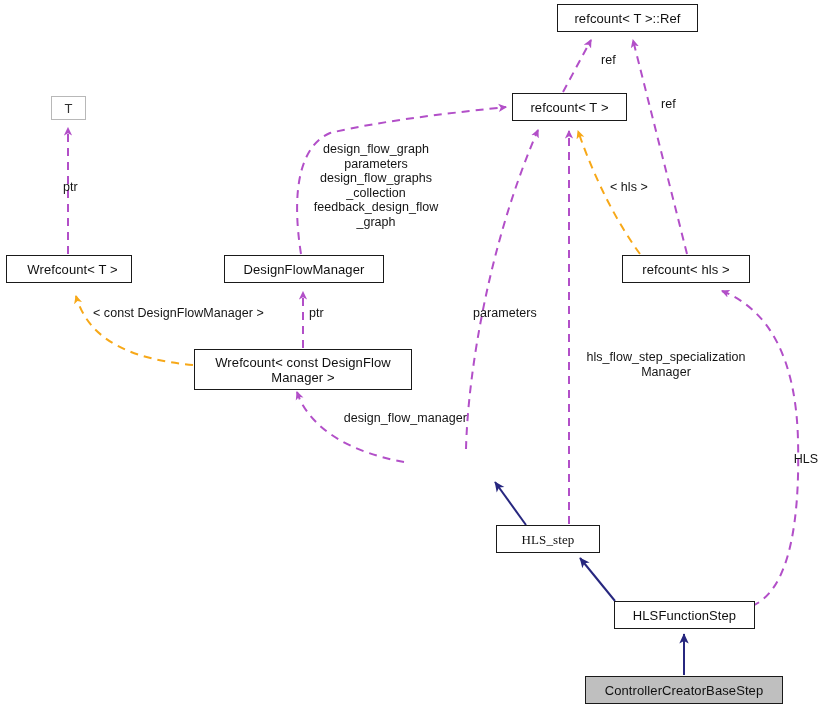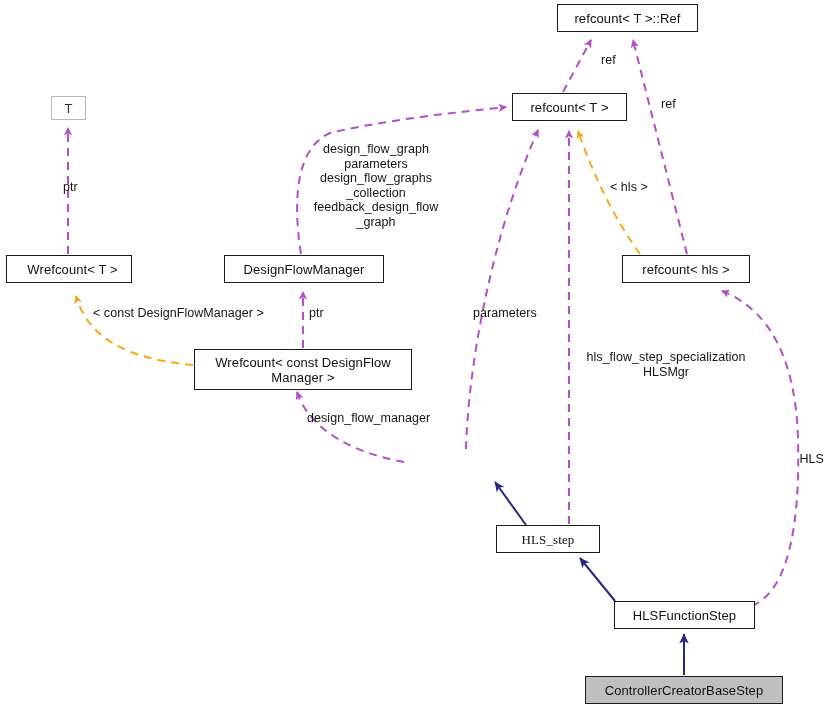--- a/index.html
+++ b/index.html
@@ -147,19 +147,19 @@
 
   <div class="edge-label" style="left:610px;top:180px;width:60px;text-align:left;">&lt; hls &gt;</div>
 
   <div class="edge-label" style="left:93px;top:306px;width:212px;text-align:left;">&lt; const DesignFlowManager &gt;</div>
 
   <div class="edge-label" style="left:309px;top:306px;width:30px;text-align:left;">ptr</div>
 
   <div class="edge-label" style="left:473px;top:306px;width:90px;text-align:left;">parameters</div>
 
   <div class="edge-label" style="left:570px;top:350px;width:192px;text-align:center;">hls_flow_step_specialization
-HLSMgr</div>
+Manager</div>
 
-  <div class="edge-label" style="left:307px;top:411px;width:160px;text-align:left;">design_flow_manager</div>
+  <div class="edge-label" style="left:307px;top:411px;width:160px;text-align:right;">design_flow_manager</div>
 
-  <div class="edge-label" style="left:788px;top:452px;width:36px;text-align:right;">HLS</div>
+  <div class="edge-label" style="left:788px;top:452px;width:36px;text-align:center;">HLS</div>
 
 </div>
 
 </body></html>

